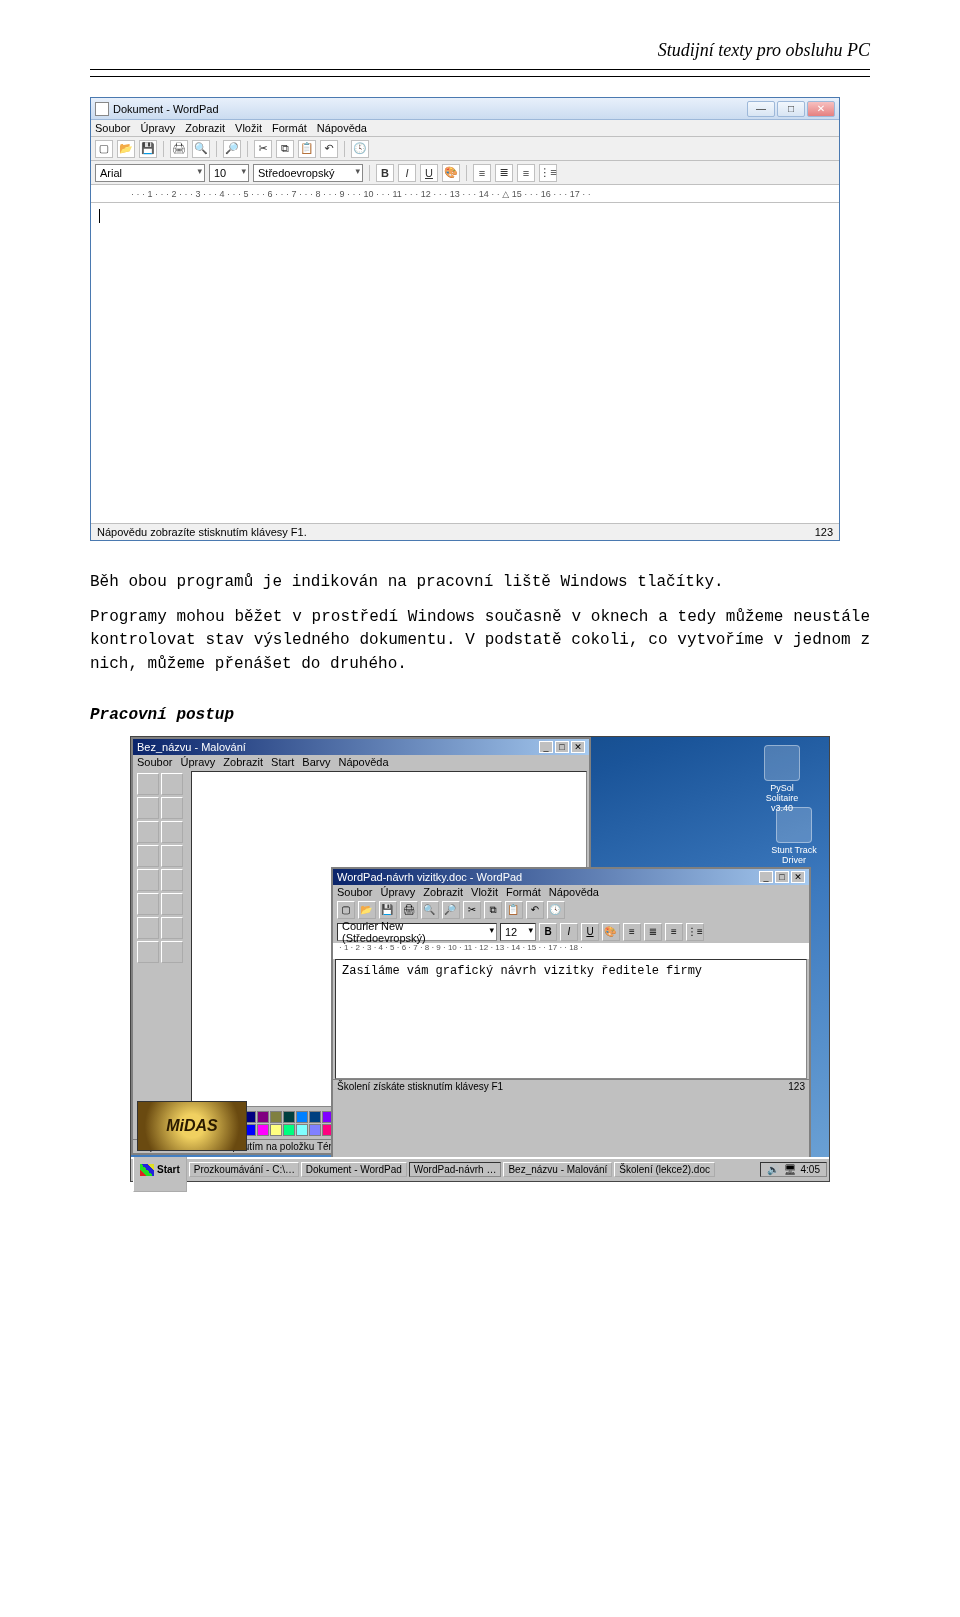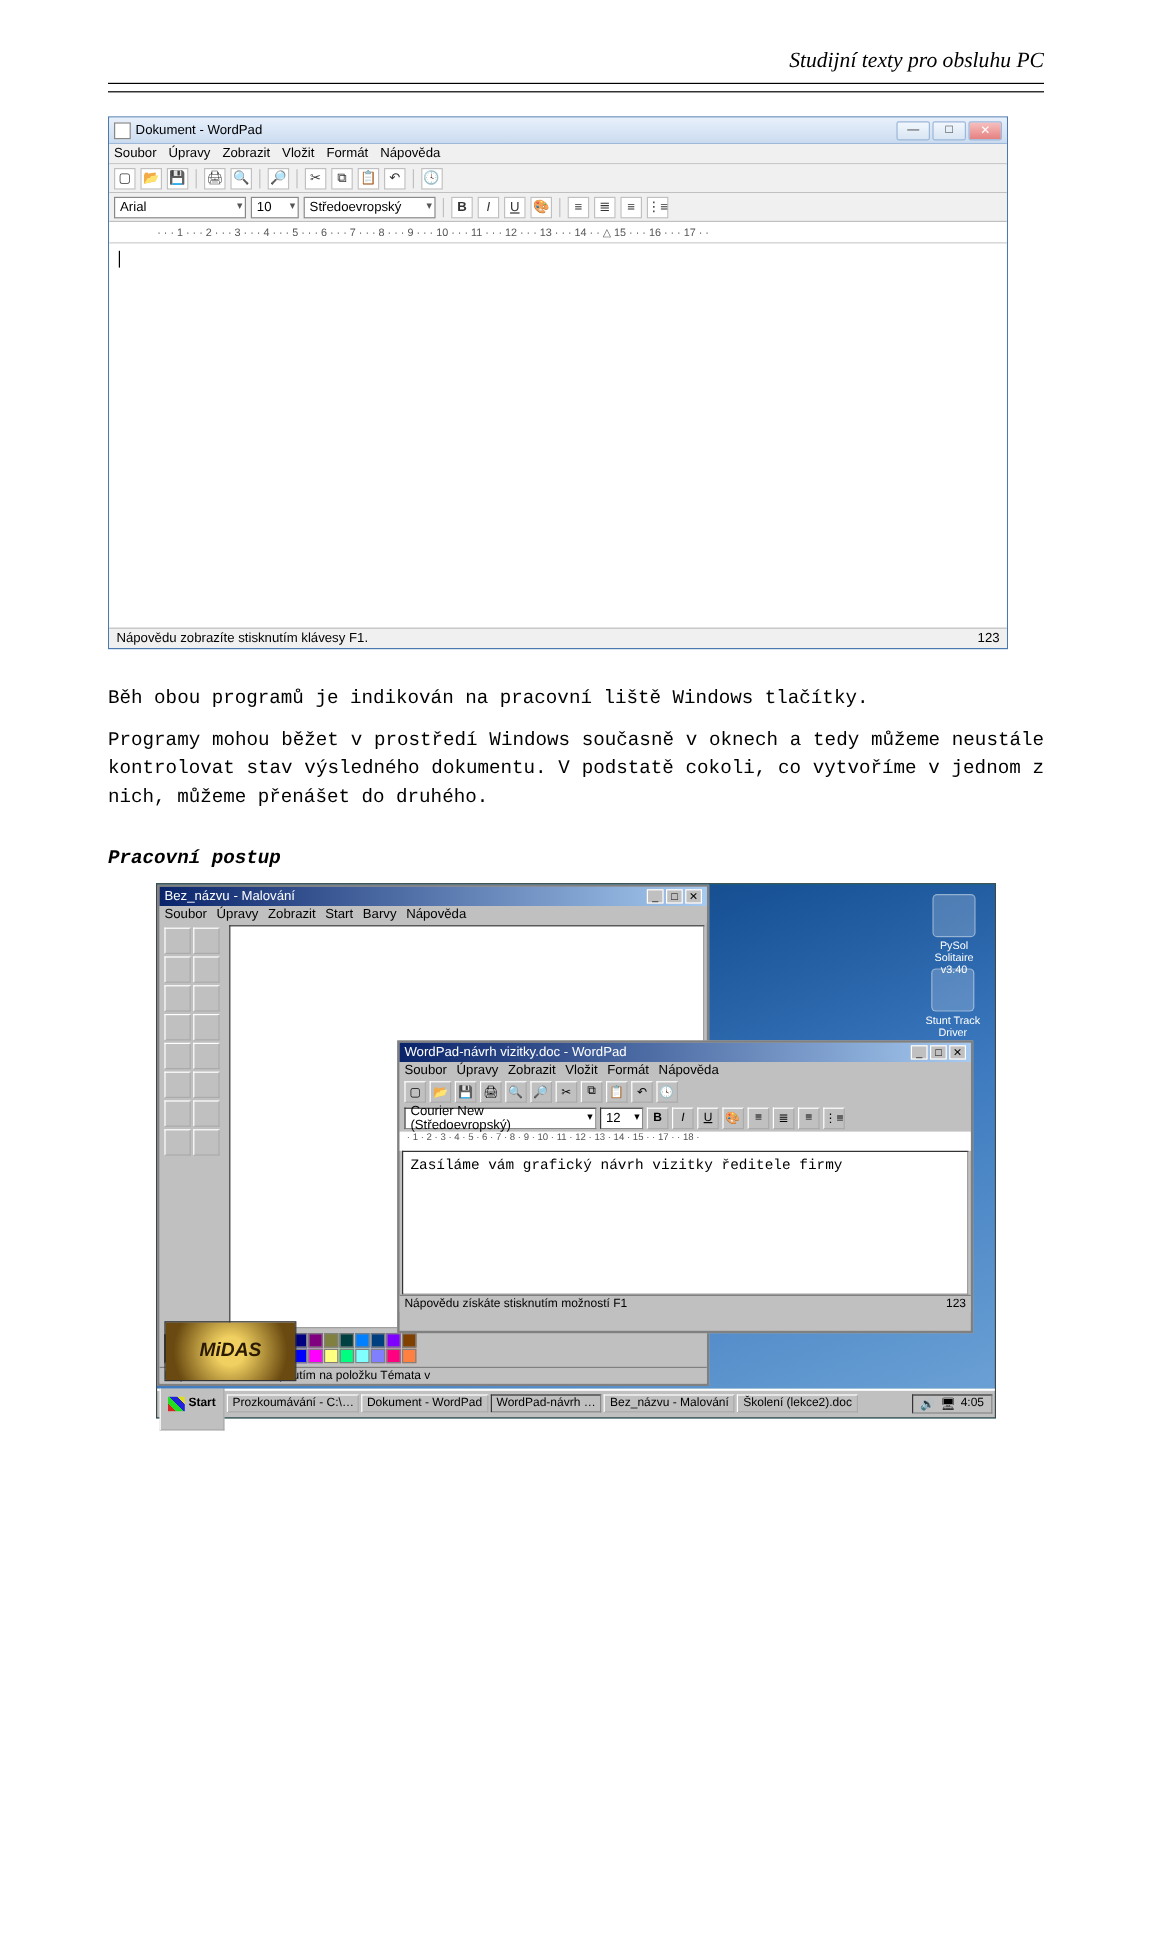--- a/index.html
+++ b/index.html
@@ -216,21 +216,21 @@
     display: flex; align-items: center; padding: 2px 4px; gap: 1px;
   }
   .pal-cur { width: 24px; height: 24px; border: 1px inset #888; background: #000; margin-right: 4px; position: relative; }
   .pal-cur::after { content:""; position:absolute; width:12px; height:12px; background:#fff; left:8px; top:8px; border:1px solid #888;}
   .pal-cell { width: 12px; height: 12px; border: 1px solid #808080; }
   .paint-status { background:#c0c0c0; font-size:10px; padding:1px 4px; color:#000; border-top:1px solid #808080;}
 
   .wordpad98 {
     position: absolute;
     left: 200px; top: 130px;
-    width: 480px; height: 244px;
+    width: 480px; height: 308px;
     border: 2px solid #808080;
     background: #c0c0c0;
   }
   .wp98-tool { background:#c0c0c0; padding:2px 4px; display:flex; gap:3px; align-items:center; height:22px;}
   .wp98-btn { width:18px; height:18px; background:#c0c0c0; border:1px outset #fff; font-size:10px; display:flex; align-items:center; justify-content:center;}
   .wp98-combo { background:#fff; border:1px inset #888; height:18px; padding:0 16px 0 4px; font-size:11px; position:relative; display:flex; align-items:center;}
   .wp98-combo::after { content:"▾"; position:absolute; right:2px; top:1px; font-size:9px;}
   .wp98-ruler { background:#fff; height:16px; font-size:8px; color:#555; padding-left:6px; overflow:hidden; white-space:nowrap;}
   .wp98-editor { background:#fff; height:120px; border:1px inset #888; margin:0 2px; padding:4px 6px; font-family:"Courier New", monospace; font-size:12px; color:#000;}
   .wp98-status { background:#c0c0c0; font-size:10px; display:flex; justify-content:space-between; padding:1px 4px; border-top:1px solid #808080;}
@@ -346,21 +346,21 @@
   </div>
 
   <p class="body-text gap">Běh obou programů je indikován na pracovní liště Windows tlačítky.</p>
   <p class="body-text">Programy mohou běžet v prostředí Windows současně v oknech a tedy můžeme neustále kontrolovat stav výsledného dokumentu. V podstatě cokoli, co vytvoříme v jednom z nich, můžeme přenášet do druhého.</p>
 
   <div class="postup-heading">Pracovní postup</div>
 
   <div class="shot2">
     <div class="desktop">
 
-      <div class="desk-icon" style="right:7px; top:8px">
+      <div class="desk-icon" style="right:20px; top:8px">
         <div class="box"></div><span>PySol Solitaire v3.40</span>
       </div>
       <div class="desk-icon" style="right:8px; top:70px">
         <div class="box"></div><span>Stunt Track Driver</span>
       </div>
 
       <div class="paintwin">
         <div class="win98-title">
           <span class="t">Bez_názvu - Malování</span>
           <span class="btns">
@@ -478,21 +478,21 @@
             </div>
           <div class="wp98-btn">🎨</div>
           <div class="wp98-btn">≡</div>
           <div class="wp98-btn">≣</div>
           <div class="wp98-btn">≡</div>
           <div class="wp98-btn">⋮≡</div>
         </div>
         <div class="wp98-ruler">· 1 · 2 · 3 · 4 · 5 · 6 · 7 · 8 · 9 · 10 · 11 · 12 · 13 · 14 · 15 · · 17 · · 18 ·</div>
         <div class="wp98-editor">Zasíláme vám grafický návrh vizitky ředitele firmy</div>
         <div class="wp98-status">
-          <span>Nápovědu získáte stisknutím možností F1</span>
+          <span>Školení získáte stisknutím klávesy F1</span>
           <span>123</span>
         </div>
       </div>
 
       <div class="midas">MiDAS</div>
     </div>
 
     <div class="taskbar">
       <div class="startbtn">
         <span class="flag"></span>

